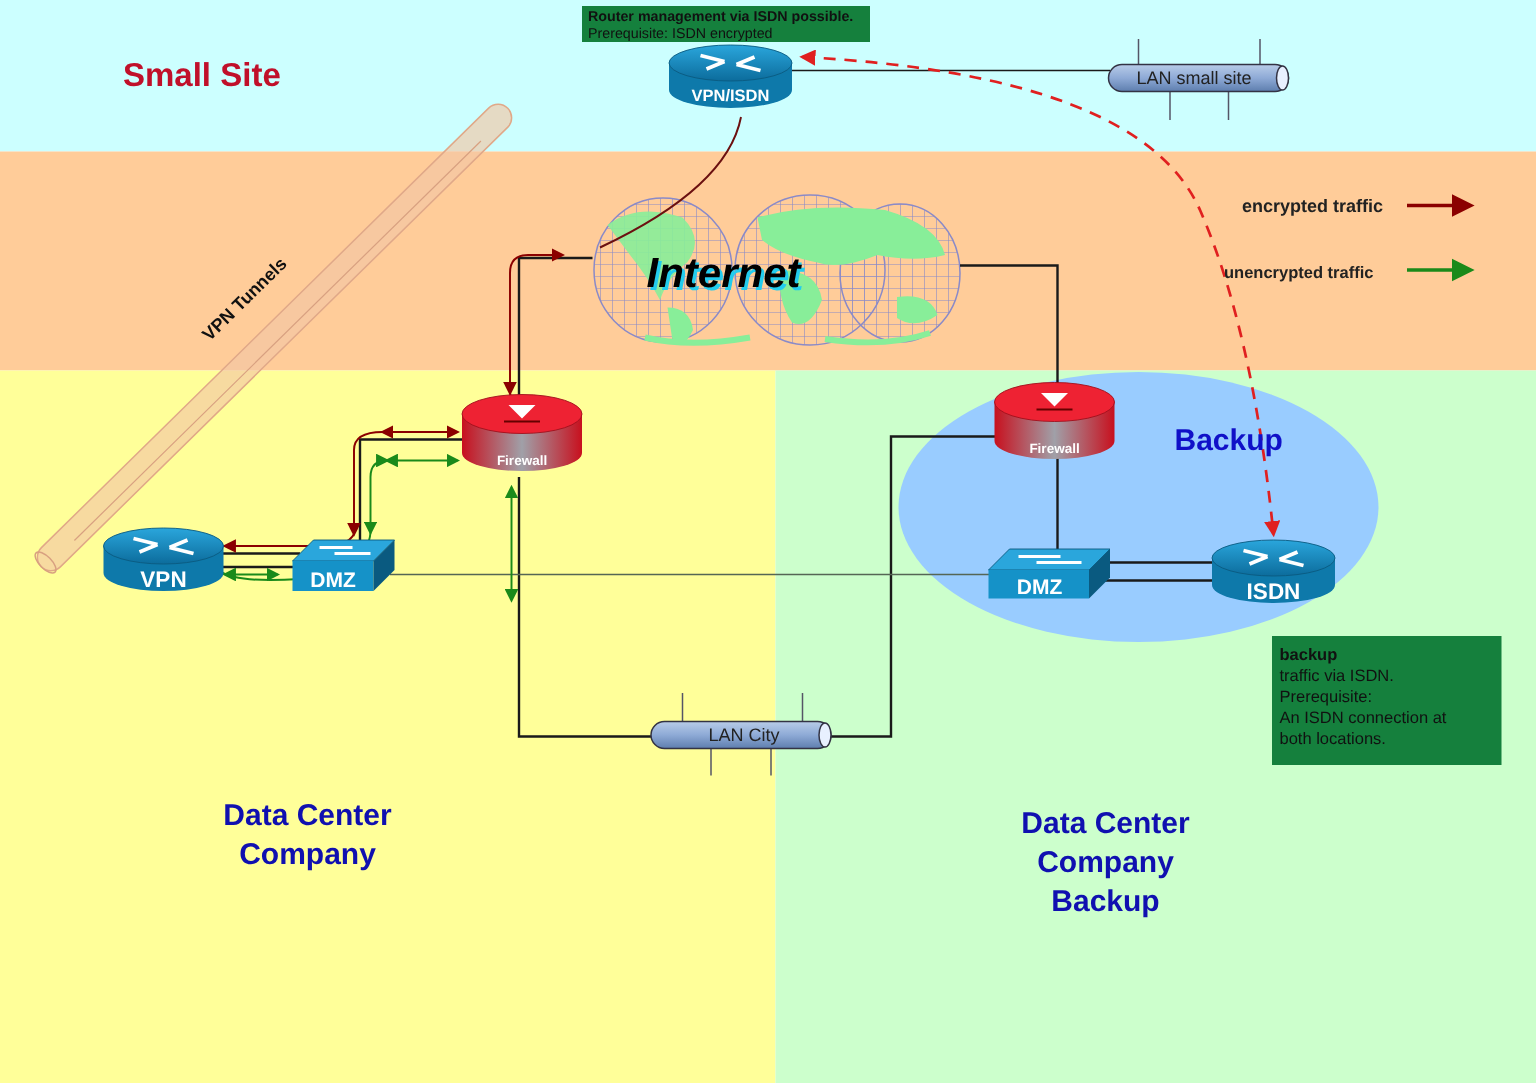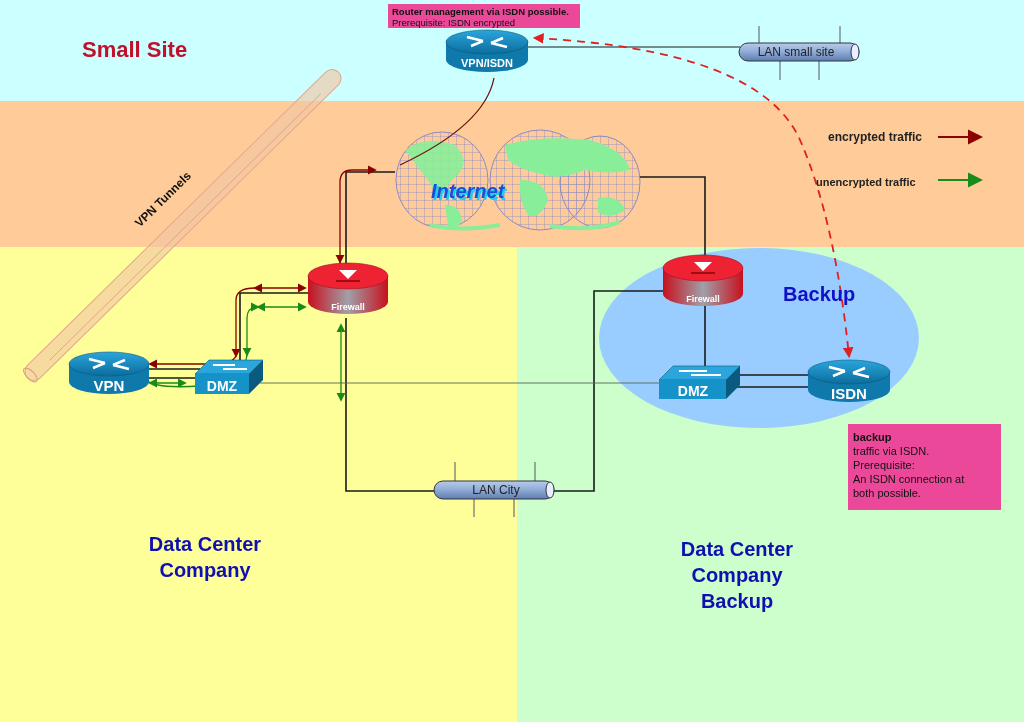--- a/index.html
+++ b/index.html
@@ -1,20 +1,20 @@
 <!DOCTYPE html>
 <html><head>
 <meta charset="utf-8">
 <style>
   html, body { margin:0; padding:0; }
   body { width:1024px; height:722px; position:relative; overflow:hidden; font-family:"Liberation Sans", sans-serif; }
   .zone { position:absolute; }
   svg.main { position:absolute; left:0; top:0; }
   .lbl { position:absolute; font-family:"Liberation Sans", sans-serif; font-weight:bold; white-space:nowrap; }
-  .note { position:absolute; background:#ec4899; font-family:"Liberation Sans", sans-serif; color:#111; }
+  .note { position:absolute; background:#15803d; font-family:"Liberation Sans", sans-serif; color:#111; }
   .dev-label { font-family:"Liberation Sans", sans-serif; font-weight:bold; fill:#fff; text-anchor:middle; }
 </style>
 </head>
 <body>
 
 <div class="zone" style="left:0;top:0;width:1024px;height:101px;background:#ccffff;"></div>
 <div class="zone" style="left:0;top:101px;width:1024px;height:146px;background:#ffcc99;"></div>
 <div class="zone" style="left:0;top:247px;width:517px;height:475px;background:#ffff99;"></div>
 <div class="zone" style="left:517px;top:247px;width:507px;height:475px;background:#ccffcc;"></div>
 
@@ -187,21 +187,21 @@
     <line x1="-12" y1="-3" x2="12" y2="-3" stroke="#600" stroke-width="1.2"></line>
     <text class="dev-label" x="0" y="26" font-size="9">Firewall</text>
   </g>
 
   <g>
     <line x1="938" y1="137" x2="980" y2="137" stroke="#8b0000" stroke-width="2.2" marker-end="url(#arrR)"></line>
     <line x1="938" y1="180" x2="980" y2="180" stroke="#1a8a1a" stroke-width="2.2" marker-end="url(#arrG)"></line>
   </g>
 </svg>
 
-<div class="lbl" style="left:431px;top:180px;font-size:20px;font-style:italic;color:#1d4ed8;text-shadow:2px 2px 0 #22ccee;">Internet</div>
+<div class="lbl" style="left:431px;top:166px;font-size:28px;font-style:italic;color:#000000;text-shadow:2px 2px 0 #22ccee;">Internet</div>
 
 <div class="lbl" style="left:132px;top:220px;font-size:12px;color:#111;transform:rotate(-44.5deg);transform-origin:left top;">VPN Tunnels</div>
 
 <div class="lbl" style="left:72px;top:37px;font-size:22px;color:#c0102a;margin-left:10px;">Small Site</div>
 
 <div class="lbl" style="left:120px;top:531px;width:170px;text-align:center;font-size:20px;line-height:26px;color:#1010b0;">
   <div>Data Center</div>
   <div>Company</div>
 </div>
 
@@ -219,14 +219,14 @@
 <div class="note" style="left:388px;top:4px;width:192px;height:24px;padding:2px 4px;font-size:9.5px;line-height:11px;box-sizing:border-box;">
   <div style="font-weight:bold;">Router management via ISDN possible.</div>
   <div>Prerequisite: ISDN encrypted</div>
 </div>
 
 <div class="note" style="left:848px;top:424px;width:153px;height:86px;padding:6px 5px;font-size:11px;line-height:14px;box-sizing:border-box;">
   <div style="font-weight:bold;">backup</div>
   <div>traffic via ISDN.</div>
   <div>Prerequisite:</div>
   <div>An ISDN connection at</div>
-  <div>both possible.</div>
+  <div>both locations.</div>
 </div>
 
 </body></html>

